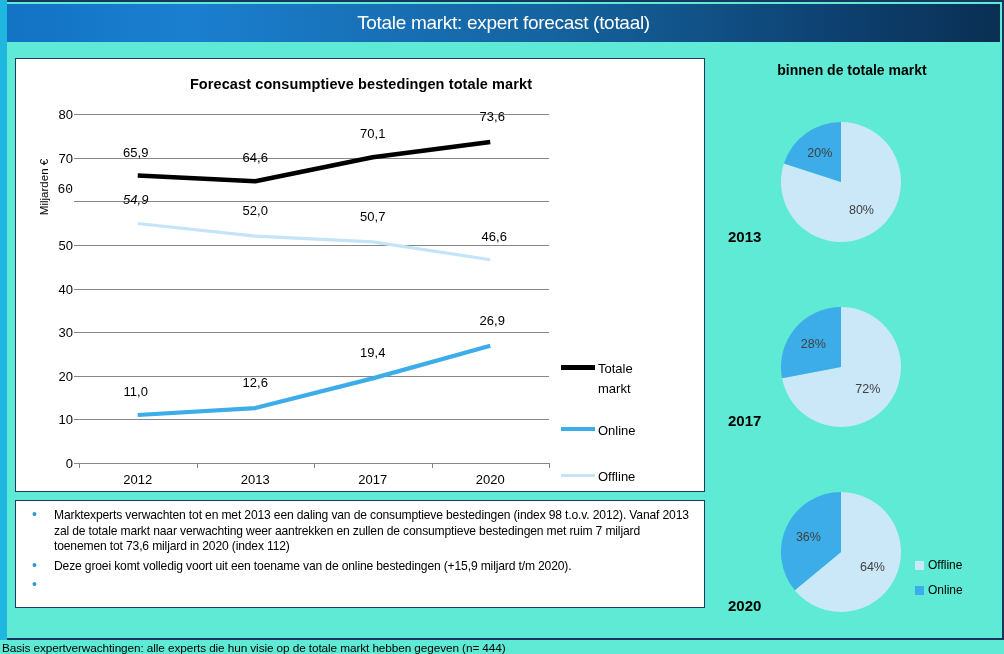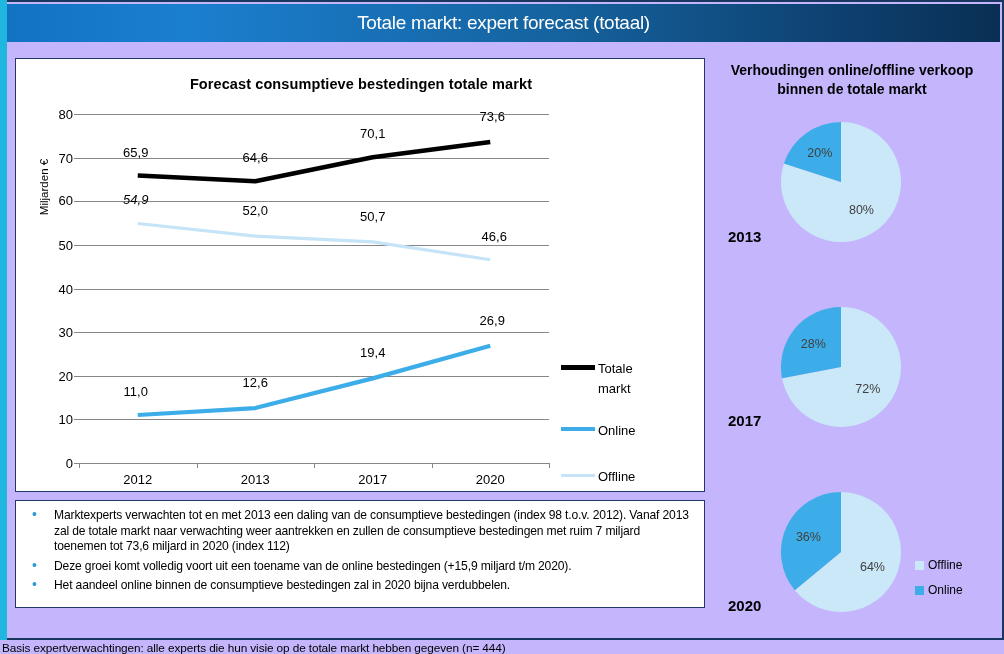--- a/index.html
+++ b/index.html
@@ -7,21 +7,21 @@
     padding: 0;
     background: #ffffff;
   }
   body {
     font-family: "Liberation Sans", sans-serif;
   }
   #slide {
     position: relative;
     width: 1004px;
     height: 654px;
-    background: #c4b5fd;
+    background: #5eead4;
     overflow: hidden;
   }
   
   #frame {
     position: absolute;
     left: 0; top: 0;
     width: 1004px; height: 640px;
     border: 2px solid #17375e;
     box-sizing: border-box;
   }
@@ -294,21 +294,21 @@
           <div class="axis-tick" style="top: 218.125px;"></div>
           <div class="y-label" style="top: 218.125px;">30</div>
           <div class="gridline" style="top: 174.5px;"></div>
           <div class="axis-tick" style="top: 174.5px;"></div>
           <div class="y-label" style="top: 174.5px;">40</div>
           <div class="gridline" style="top: 130.875px;"></div>
           <div class="axis-tick" style="top: 130.875px;"></div>
           <div class="y-label" style="top: 130.875px;">50</div>
           <div class="gridline" style="top: 87.25px;"></div>
           <div class="axis-tick" style="top: 87.25px;"></div>
-          <div class="y-label" style="top: 86px;">60</div>
+          <div class="y-label" style="top: 75px; font-family: Liberation Mono, monospace;">60</div>
           <div class="gridline" style="top: 43.625px;"></div>
           <div class="axis-tick" style="top: 43.625px;"></div>
           <div class="y-label" style="top: 43.625px;">70</div>
           <div class="gridline" style="top: 0px;"></div>
           <div class="axis-tick" style="top: 0px;"></div>
           <div class="y-label" style="top: 0px;">80</div>
         </div>
       <div id="x-axis"></div>
       <div id="xticks-host">
           <div class="x-tick" style="left: 0px;"></div>
@@ -367,27 +367,25 @@
         <div class="bullet">
           <span class="bullet-dot">•</span>
           <span class="bullet-text">Marktexperts verwachten tot en met 2013 een daling van de consumptieve bestedingen (index 98 t.o.v. 2012). Vanaf 2013 zal de totale markt naar verwachting weer aantrekken en zullen de consumptieve bestedingen met ruim 7 miljard toenemen tot 73,6 miljard in 2020 (index 112)</span>
         </div>
         <div class="bullet">
           <span class="bullet-dot">•</span>
           <span class="bullet-text">Deze groei komt volledig voort uit een toename van de online bestedingen (+15,9 miljard t/m 2020).</span>
         </div>
         <div class="bullet">
           <span class="bullet-dot">•</span>
-          <span class="bullet-text">Het aandeel online binnen de consumptieve bestedingen zal in 2020 bijna verdubbelen.</span>
         </div>
       </div>
   </div>
 
   <div id="pies-title">
-    <div>Verhoudingen online/offline verkoop</div>
     <div>binnen de totale markt</div>
   </div>
 
   <div id="pies-host">
       <div class="pie-wrap" style="left: 777px; top: 118px; width: 128px; height: 128px;"><svg width="128" height="128" viewBox="0 0 128 128">
           <path d="M 64 64 L 64 4 A 60 60 0 1 1 6.936609022290789 45.458980337503135 Z" fill="#cbe8f9"></path>
           <path d="M 64 64 L 6.936609022290789 45.458980337503135 A 60 60 0 0 1 63.999999999999986 4 Z" fill="#3cade8"></path>
         </svg></div>
       <div class="pie-pct" style="left: 861.455px; top: 210.154px;">80%</div>
       <div class="pie-pct" style="left: 819.84px; top: 152.875px;">20%</div>

